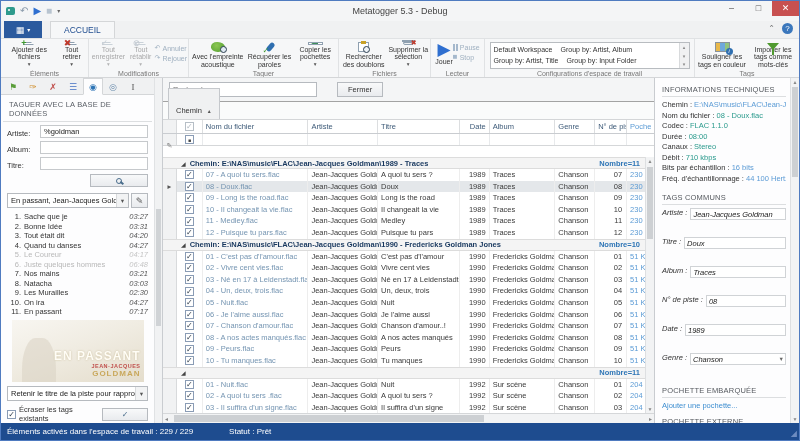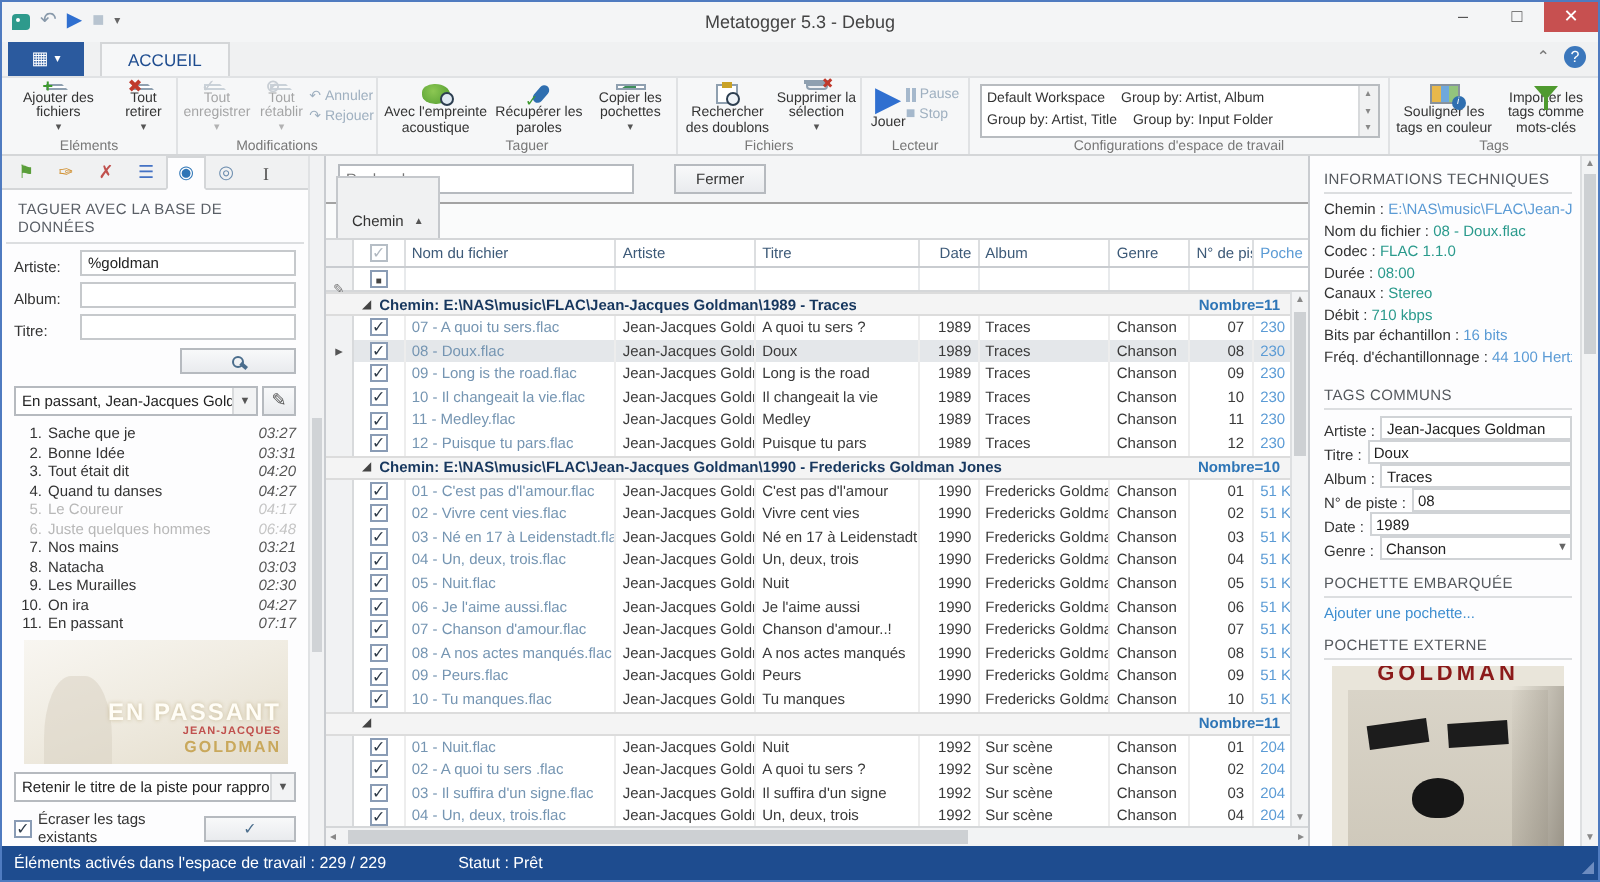--- a/index.html
+++ b/index.html
@@ -126,21 +126,21 @@
   .hc { font-size:7.5px; color:#3d5a78; line-height:14px; padding-left:3px; border-right:1px solid #dcdee0; white-space:nowrap; overflow:hidden; }
   .flt-row { height:12px; border-bottom:1px solid #d5d7d9; background:#fff; }
   .fc { border-right:1px solid #e8eaec; }
   .c { font-size:7.5px; color:#3a3a3a; line-height:11px; padding-left:3px; border-right:1px solid #ededed; white-space:nowrap; overflow:hidden; }
   .c.ind, .hc.ind, .fc.ind { width:14px; background:#f1f2f3; border-right:1px solid #d8dadc; padding-left:0; text-align:center; color:#555; }
   .c.chk, .hc.chk, .fc.chk { width:26px; display:flex; align-items:center; justify-content:center; padding-left:0; }
   .w-file { width:106px; } .w-art { width:70px; } .w-tit { width:82px; } .w-date { width:30px; text-align:right; padding-right:3px; }
   .w-alb { width:66px; } .w-gen { width:40px; } .w-num { width:32px; text-align:right; padding-right:4px; } .w-poc { width:27px; border-right:none; }
   .c.w-file { color:#7595b2; }
   .c.w-poc { color:#5b9bd5; }
-  .rows { flex:1 1 auto; position:relative; overflow:hidden; background:#fff; }
+  .rows { flex:1 1 auto; position:relative; overflow:hidden; background:#fff;margin-top:11px; }
   .t-row { height:11.6px; align-items:center; }
   .t-row.sel { background:#e4e7ea; }
   .t-row .c { height:100%; line-height:11.6px; }
   .t-group { height:12px; background:#f4f4f4; border-top:1px solid #dcdcdc; border-bottom:1px solid #dcdcdc; align-items:center; }
   .g-tri { font-size:6px; color:#444; margin:0 4px 0 18px; }
   .g-path { font-size:7.5px; font-weight:bold; color:#17375e; white-space:nowrap; overflow:hidden; }
   .g-count { margin-left:auto; padding-right:14px; font-size:7.5px; font-weight:bold; color:#2e75b6; }
   .vscroll { position:absolute; right:0; top:0; bottom:0; width:9px; background:#f2f3f4; border-left:1px solid #dddfe1; font-size:5px; color:#888; text-align:center; }
   .vscroll .up { position:absolute; top:1px; left:0; right:0; } .vscroll .dn { position:absolute; bottom:1px; left:0; right:0; }
   .vscroll .thumb { position:absolute; top:10px; left:1px; right:1px; height:72px; background:#cdd0d3; }
@@ -150,21 +150,21 @@
 
   
   .right { width:145px; flex:0 0 auto; background:#fdfdfe; border-left:1px solid #c9ccd0; position:relative; padding:3px 13px 0 7px; overflow:hidden; }
   .rscroll { position:absolute; right:0; top:0; bottom:0; width:9px; background:#f2f3f4; border-left:1px solid #dddfe1; font-size:5px; color:#888; text-align:center; }
   .rscroll .up { position:absolute; top:1px; left:0; right:0; } .rscroll .dn { position:absolute; bottom:1px; left:0; right:0; }
   .rscroll .thumb { position:absolute; top:9px; left:1px; right:1px; height:90px; background:#cdd0d3; }
   .rheading { font-size:7.5px; color:#55595e; letter-spacing:.2px; padding:4px 0 2px 0; border-bottom:1px solid #dcdee0; margin-bottom:3px; }
   .info-row { font-size:7.5px; line-height:10.5px; white-space:nowrap; overflow:hidden; }
   .ilab { color:#333; }
   .ival.teal { color:#2a9a8c; } .ival.blue { color:#5b9bd5; }
-  .tag-row { display:flex; align-items:flex-end; font-size:7.5px; margin-bottom:0; }
+  .tag-row { display:flex; align-items:flex-start; font-size:7.5px; margin-bottom:17px;font-style:italic; }
   .tlab { color:#333; margin-right:3px; white-space:nowrap; }
   .tval { flex:1; height:12px; border:1px solid #d0d3d6; background:#fff; line-height:11px; padding:0 2px; color:#222; position:relative; white-space:nowrap; overflow:hidden; }
   .tval .tcaret { position:absolute; right:1px; top:0; font-size:5.5px; color:#666; line-height:11px; }
   .coverlink { font-size:7.5px; color:#3e8ed0; margin:2px 0 3px 0; }
   .extcover { width:116px; height:90px; margin:2px auto 0 auto; background:#e9e5da; position:relative; overflow:hidden; }
   .extname { position:absolute; top:-2px; left:0; right:0; text-align:center; font-size:11px; font-weight:bold; letter-spacing:2px; color:#8b1a1a; }
   .extcover .ph { position:absolute; left:8px; top:12px; right:8px; bottom:0; background:linear-gradient(180deg,#d9d4c8 0%,#cfc9bb 100%); }
   .extcover .gl1, .extcover .gl2 { position:absolute; width:30px; height:12px; background:#1c1c1c; top:28px; }
   .extcover .gl1 { left:18px; transform:rotate(-8deg); } .extcover .gl2 { left:58px; transform:rotate(-4deg); }
   .extcover .mouth { position:absolute; left:40px; top:56px; width:26px; height:20px; background:#161616; border-radius:50% 50% 45% 45%; }

